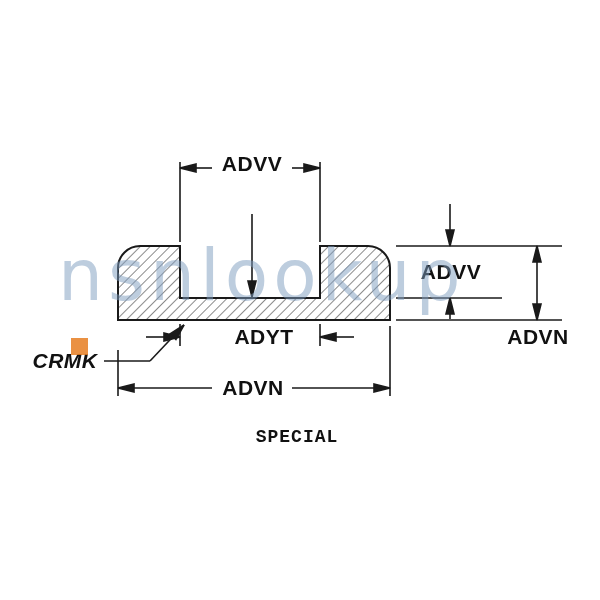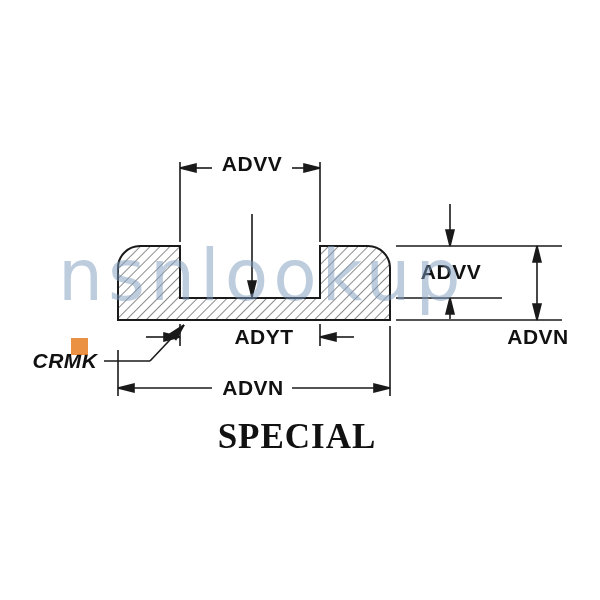--- a/index.html
+++ b/index.html
@@ -9,22 +9,22 @@
   }
   .drawing-svg { position:absolute; left:0; top:0; z-index:1; }
   .dim-label {
     position:absolute; transform:translate(-50%,-50%);
     font-family:"Liberation Sans", sans-serif;
     font-weight:bold; font-size:21px; color:var(--color-caption,#111111);
     white-space:nowrap; z-index:2; letter-spacing:0.5px;
   }
   .caption {
     position:absolute; transform:translate(-50%,-50%);
-    font-family:Liberation Serif, serif;
-    font-weight:bold; font-size:35px; color:var(--color-caption,#111111);
+    font-family:Liberation Mono, monospace;
+    font-weight:bold; font-size:18px; color:var(--color-caption,#111111);
     letter-spacing:1px; z-index:2; white-space:nowrap;
   }
   .watermark {
     position:absolute; left:58px; top:240px; z-index:3;
     font-family:"DejaVu Sans", sans-serif;
     font-size:71px; line-height:1; letter-spacing:5px;
     color:var(--color-watermark,#7d9cbf); opacity:0.5;
     white-space:nowrap; pointer-events:none;
   }
   .watermark-accent {

